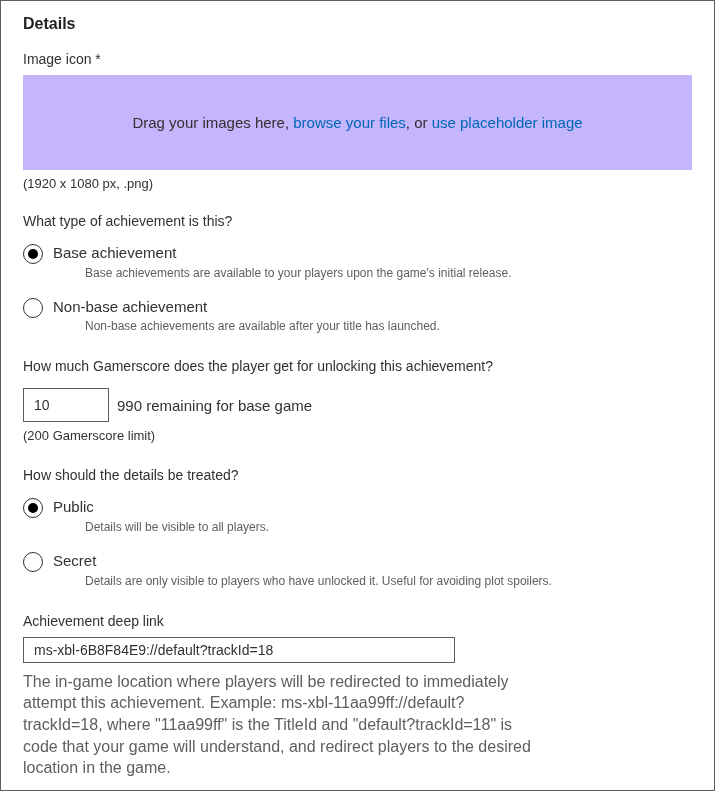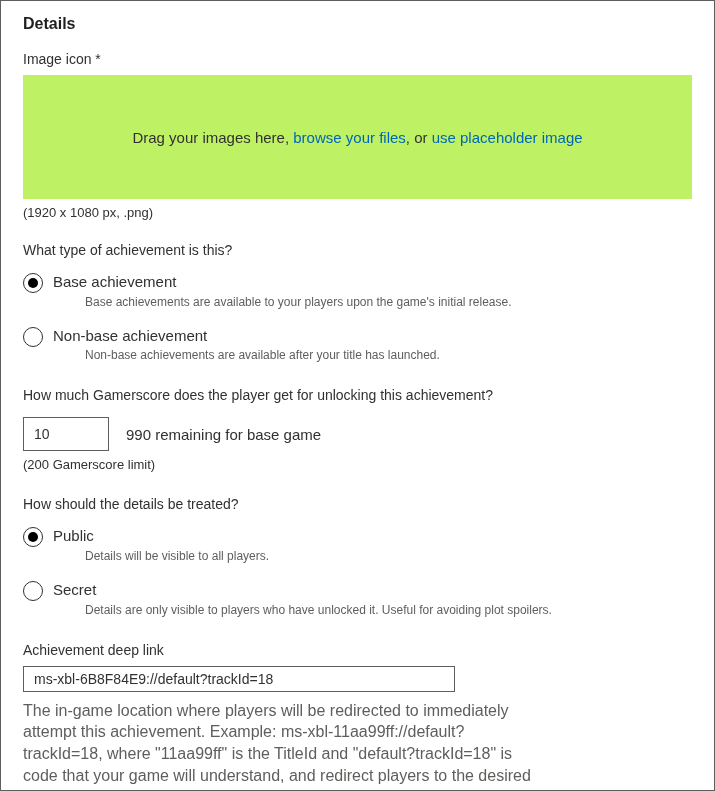--- a/index.html
+++ b/index.html
@@ -25,22 +25,22 @@
       font-weight: 700;
       margin-bottom: 18px;
       color: #201f1e;
     }
     .field-label {
       font-size: 14px;
       color: #323130;
       margin-bottom: 8px;
     }
     .dropzone {
-      background: #bef264;
-      height: 124px;
+      background: #c4b5fd;
+      height: 95px;
       display: flex;
       align-items: center;
       justify-content: center;
       margin-bottom: 6px;
       padding: 0 16px;
       text-align: center;
     }
     .dropzone-text {
       font-size: 15px;
       color: #323130;
@@ -99,21 +99,21 @@
       font-size: 12px;
       color: #605e5c;
       margin-top: 2px;
       max-width: 500px;
       line-height: 1.35;
       margin-left: 32px;
     }
     .score-row {
       display: flex;
       align-items: center;
-      gap: 17px;
+      gap: 8px;
       margin-bottom: 6px;
     }
     .score-input {
       width: 86px;
       height: 34px;
       border: 1px solid #605e5c;
       padding: 0 10px;
       font-size: 14px;
       font-family: inherit;
       color: #323130;

